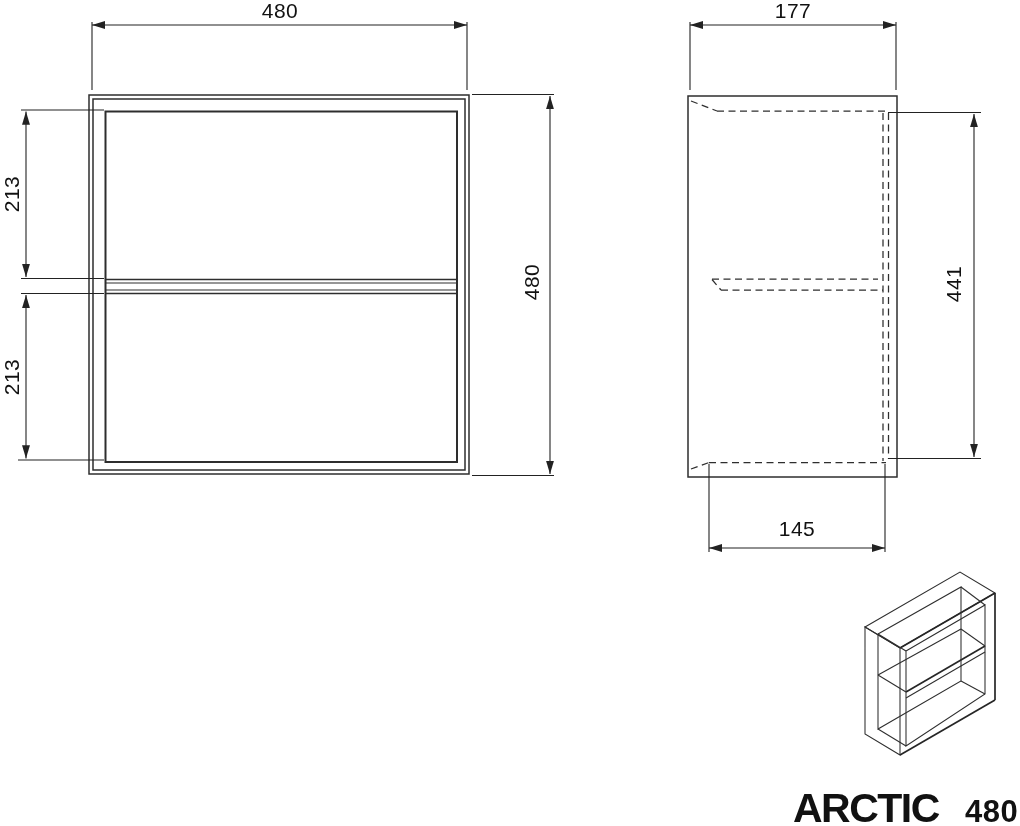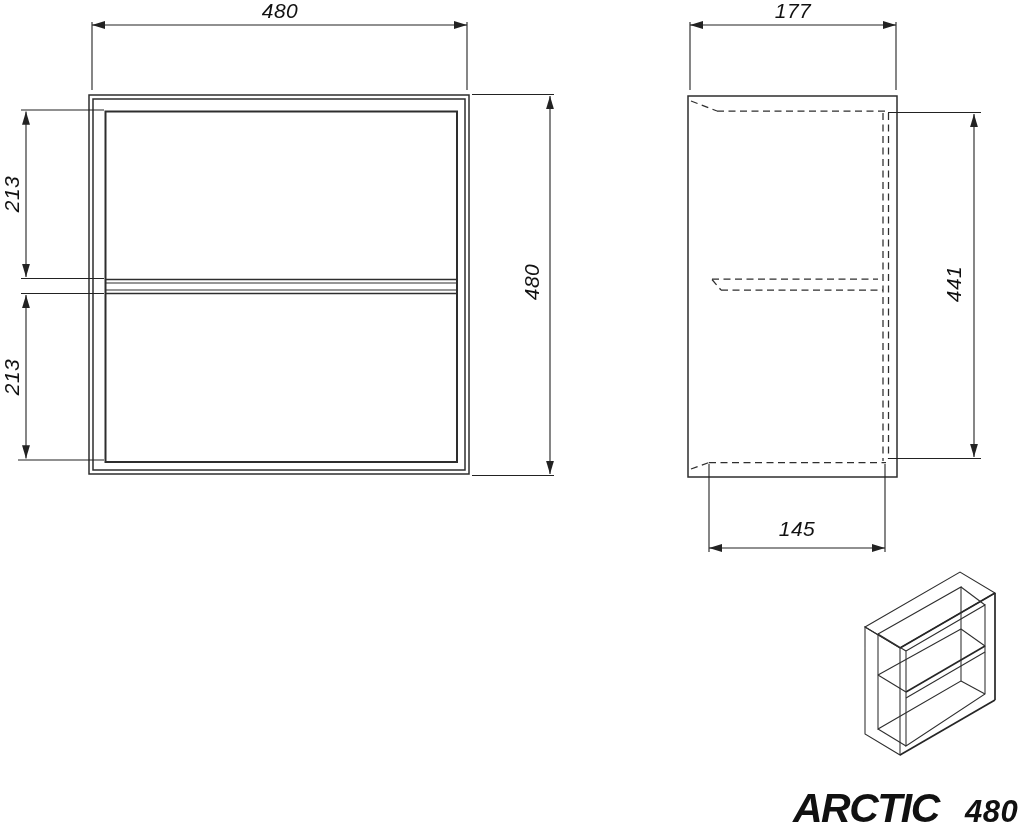--- a/index.html
+++ b/index.html
@@ -1,17 +1,17 @@
 <!DOCTYPE html>
 <html><head>
 <meta charset="utf-8">
 <style>
   html,body{margin:0;padding:0;background:#ffffff;}
   .canvas{position:relative;width:1020px;height:826px;background:#ffffff;overflow:hidden;
-          font-family:"Liberation Sans",sans-serif;font-style:italic;}
+          font-family:"Liberation Sans",sans-serif;}
   svg{display:block;}
   
   .ol{stroke:#2e2e2e;fill:none;stroke-width:1.5;}
   .ol2{stroke:#2e2e2e;fill:none;stroke-width:2;}
   .thin{stroke:#2e2e2e;fill:none;stroke-width:1.05;}
   .bold{stroke:#262626;fill:none;stroke-width:1.7;}
   
   .hid{stroke:#2e2e2e;fill:none;stroke-width:1.25;stroke-dasharray:7 4.5;}
   
   .dl{stroke:#222222;fill:none;stroke-width:1.1;}

